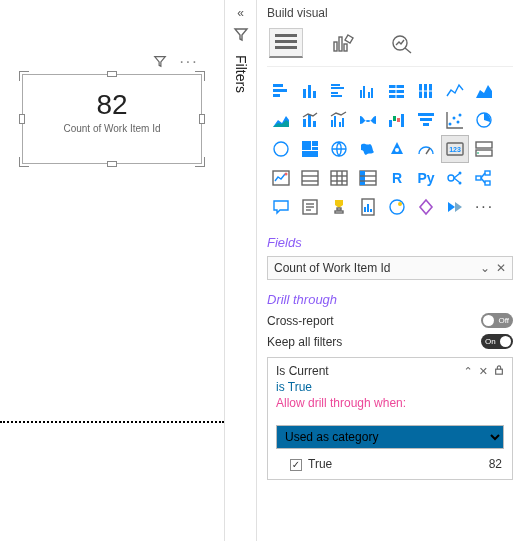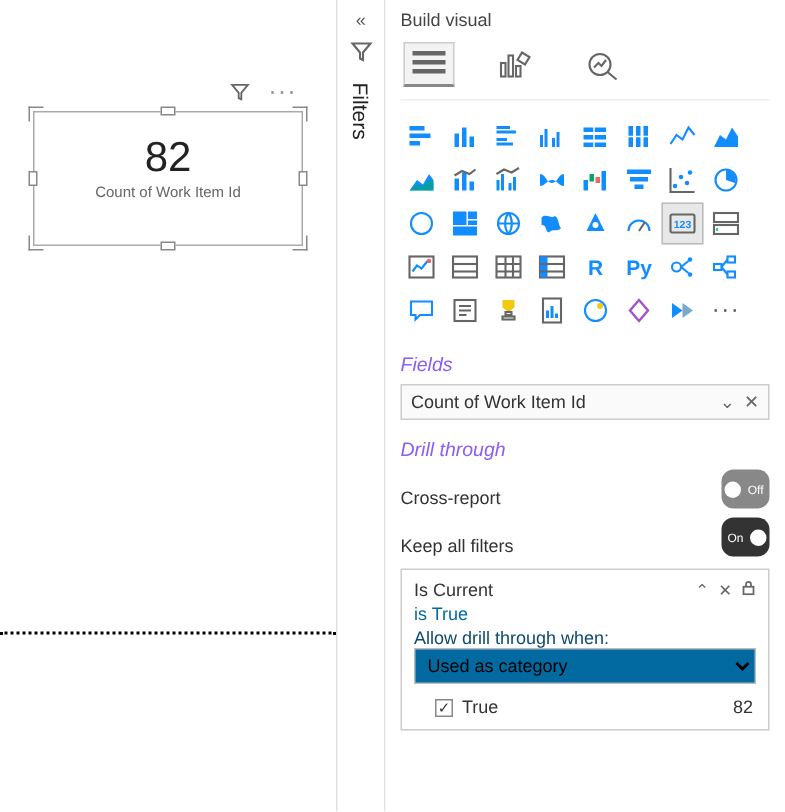--- a/index.html
+++ b/index.html
@@ -173,28 +173,28 @@
       color: #333;
       display: flex;
       align-items: center;
       justify-content: space-between;
       margin-bottom: 12px;
     }
     .field-well .right-icons { display: flex; gap: 6px; color: #666; font-size: 12px; }
     .toggle-row {
       display: flex;
       justify-content: space-between;
-      align-items: flex-end;
+      align-items: center;
       font-size: 12px;
       color: #333;
       margin: 6px 0;
     }
     .toggle {
       width: 32px;
-      height: 26px;
+      height: 15px;
       border-radius: 8px;
       position: relative;
       font-size: 8px;
       color: #fff;
       display: flex;
       align-items: center;
     }
     .toggle.off { background: #888; justify-content: flex-end; padding-right: 4px; }
     .toggle.off::before {
       content: "";
@@ -223,21 +223,21 @@
     }
     .drill-header {
       display: flex;
       justify-content: space-between;
       align-items: center;
       color: #333;
       margin-bottom: 2px;
     }
     .drill-header .icons { display: flex; gap: 6px; color: #666; font-size: 11px; }
     .drill-sub { color: #0369a1; margin-bottom: 2px; }
-    .drill-allow { color: #0c4a6e; margin-bottom: 0; }
+    .drill-allow { color: #ec4899; margin-bottom: 15px; }
     .drill-select {
       width: 100%;
       font-size: 12px;
       padding: 3px 4px;
       border: 1px solid #bbb;
       background: #0369a1;
       margin-bottom: 6px;
     }
     .drill-option {
       display: flex;

